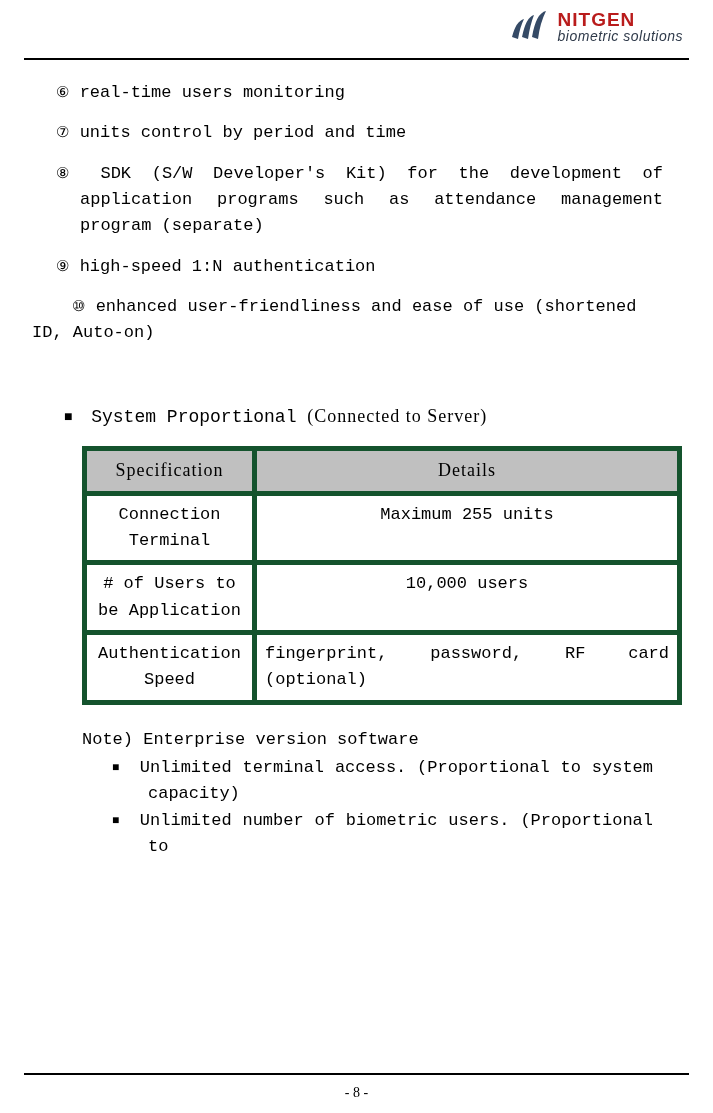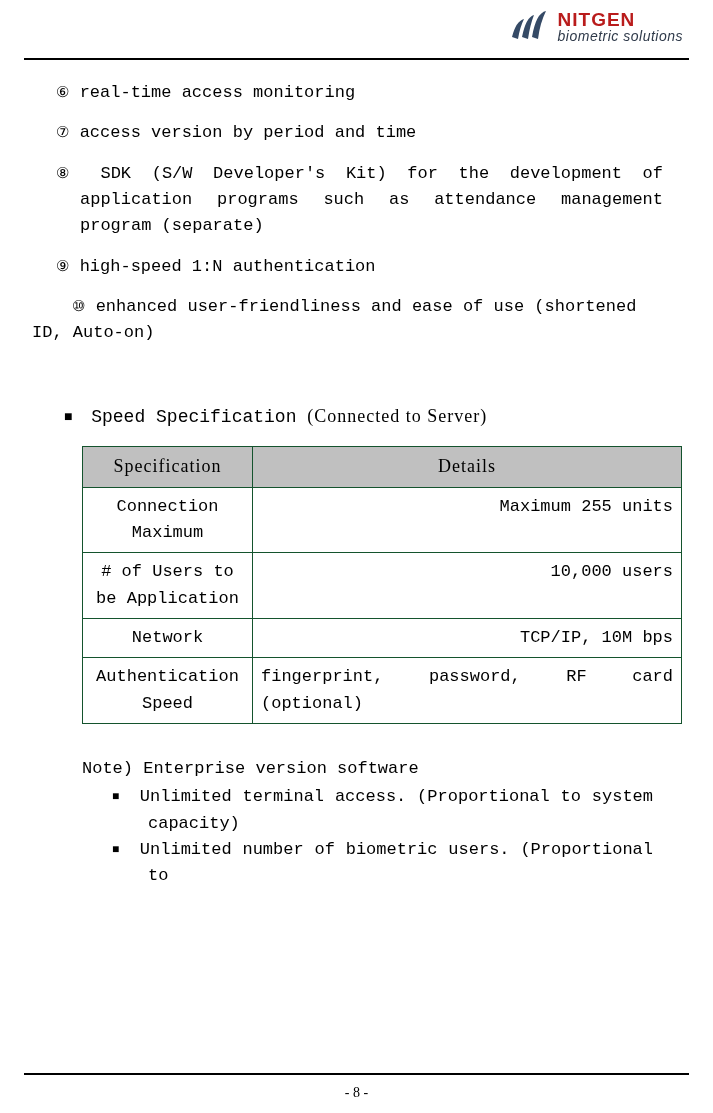--- a/index.html
+++ b/index.html
@@ -87,38 +87,38 @@
     }
     .section-heading .plain { font-family: "Courier New", monospace; }
     .section-heading .fancy { font-family: Georgia, "Times New Roman", serif; letter-spacing: 1px; }
     .spec-table {
       margin-left: 42px;
       width: 600px;
       border-collapse: collapse;
       font-size: 17px;
     }
     .spec-table th, .spec-table td {
-      border: 1px solid #14532d;
+      border: 5px solid #14532d;
       padding: 6px 8px 6px 8px;
       vertical-align: top;
       margin-left: 28px;
     }
     .spec-table th {
       background: #c0c0c0;
       font-weight: normal;
       font-family: Georgia, "Times New Roman", serif;
       font-size: 18px;
       letter-spacing: 1px;
       text-align: center;
     }
     .spec-col { width: 170px; text-align: center; }
-    .det-col { text-align: right; padding-left: 10px; }
+    .det-col { text-align: center; padding-left: 10px; }
     .det-justify { text-align: justify; }
     .note-block {
-      margin-top: 32px;
+      margin-top: 22px;
       margin-left: 42px;
       margin-right: 10px;
       font-size: 17px;
     }
     .note-title { margin-bottom: 2px; }
     .note-bullet {
       padding-left: 66px;
       text-indent: -36px;
       text-align: justify;
       line-height: 1.55;
@@ -159,66 +159,62 @@
     <span class="logo-tagline">biometric solutions</span>
   </div>
 </div>
 
 <div class="top-rule"></div>
 
 <div class="content">
 
   <div class="feature-item">
     <span class="circled">⑥</span>
-    <span>real-time access monitoring</span>
+    <span>real-time users monitoring</span>
   </div>
 
   <div class="feature-item">
     <span class="circled">⑦</span>
-    <span>access version by period and time</span>
+    <span>units control by period and time</span>
   </div>
 
   <div class="feature-item">
     <span class="circled">⑧</span>
     <span>SDK (S/W Developer's Kit) for the development of application programs such as attendance management program (separate)</span>
   </div>
 
   <div class="feature-item">
     <span class="circled">⑨</span>
     <span>high-speed 1:N authentication</span>
   </div>
 
   <div class="feature-item-10">
     <span class="indent"><span class="circled">⑩</span>
     <span>enhanced user-friendliness and ease of use (shortened ID, Auto-on)</span></span>
   </div>
 
   <div class="section-heading">
     <span class="sq">■</span>
-    <span class="plain">Speed Specification</span>
+    <span class="plain">System Proportional</span>
     <span class="fancy">(Connected to Server)</span>
   </div>
 
   <table class="spec-table">
     <tbody>
         <tr>
       <th class="spec-col">Specification</th>
       <th class="det-col">Details</th>
     </tr>
     <tr>
-      <td class="spec-col">Connection Maximum</td>
+      <td class="spec-col">Connection Terminal</td>
       <td class="det-col">Maximum 255 units</td>
     </tr>
     <tr>
       <td class="spec-col"># of Users to be Application</td>
       <td class="det-col">10,000 users</td>
-    </tr>
-    <tr>
-      <td class="spec-col">Network</td>
-      <td class="det-col">TCP/IP, 10M bps</td>
     </tr>
     <tr>
       <td class="spec-col">Authentication Speed</td>
       <td class="det-col det-justify">fingerprint, password, RF card (optional)</td>
     </tr>
   </tbody>
     </table>
 
   <div class="note-block">
     <div class="note-title">Note) Enterprise version software</div>

